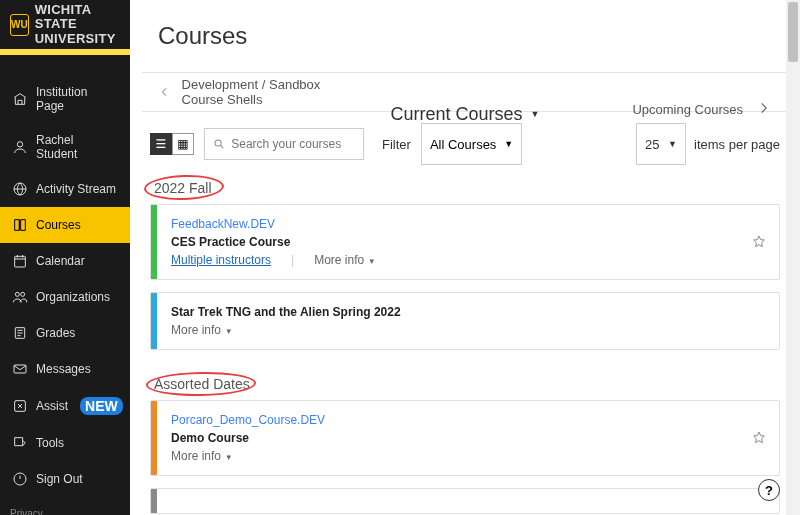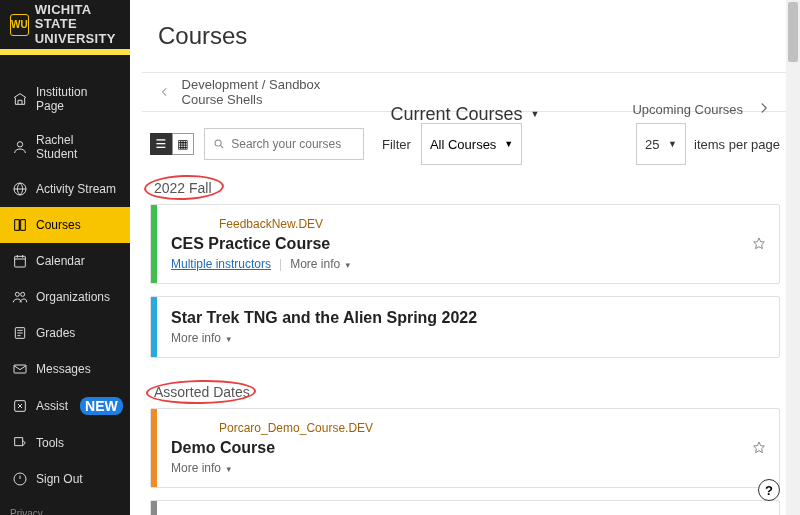--- a/index.html
+++ b/index.html
@@ -35,23 +35,23 @@
 .perpage { display:flex; align-items:center; gap:8px; font-size:13px; color:#333; }
 .perpage .select-box { width:50px; justify-content:space-between; }
 .content { flex:1; overflow-y:auto; padding:0 20px 20px; }
 .term-header { font-size:14px; color:#555; margin:14px 0 8px 4px; position:relative; display:inline-block; }
 .ring { position:absolute; border:2px solid #e84040; border-radius:50%/50%; pointer-events:none; }
 .ring1 { top:-5px; left:-10px; width:80px; height:25px; transform:rotate(-2deg); }
 .ring2 { top:-4px; left:-8px; width:110px; height:24px; transform:rotate(-1deg); }
 .course-card { border:1px solid #e0e0e0; border-radius:2px; display:flex; margin-bottom:12px; background:#fff; }
 .card-stripe { width:6px; flex-shrink:0; }
 .card-body { flex:1; padding:12px 14px; position:relative; }
-.card-code { font-size:12px; color:#a16207; margin-bottom:4px;margin-left:48px; }
-.card-title { font-size:16px; font-weight:600; color:#222; margin-bottom:4px; }
-.card-meta { font-size:12px; color:#666; display:flex; align-items:flex-end; gap:8px; }
+.card-code { font-size:12px; color:#3b82f6; margin-bottom:4px; }
+.card-title { font-size:12px; font-weight:600; color:#222; margin-bottom:4px; }
+.card-meta { font-size:12px; color:#666; display:flex; align-items:flex-end; gap:20px; }
 .link { color:#1f6bb5; text-decoration:underline; cursor:pointer; }
 .sep { color:#ccc; }
 .star { position:absolute; right:12px; top:50%; transform:translateY(-50%); width:16px; height:16px; color:#888; cursor:pointer; }
 .caret-dn { font-size:9px; margin-left:2px; }
 .help-float { position:absolute; right:20px; bottom:14px; width:22px; height:22px; border:1.5px solid #333; border-radius:50%; display:flex; align-items:center; justify-content:center; font-size:13px; font-weight:bold; background:#fff; cursor:pointer; }
 .scrollbar-fake { position:absolute; right:0; top:0; width:14px; height:100%; background:#f1f1f1; }
 .scrollbar-thumb { position:absolute; right:2px; top:2px; width:10px; height:60px; background:#c0c0c0; border-radius:2px; }
 </style>
 </head>
 <body>

